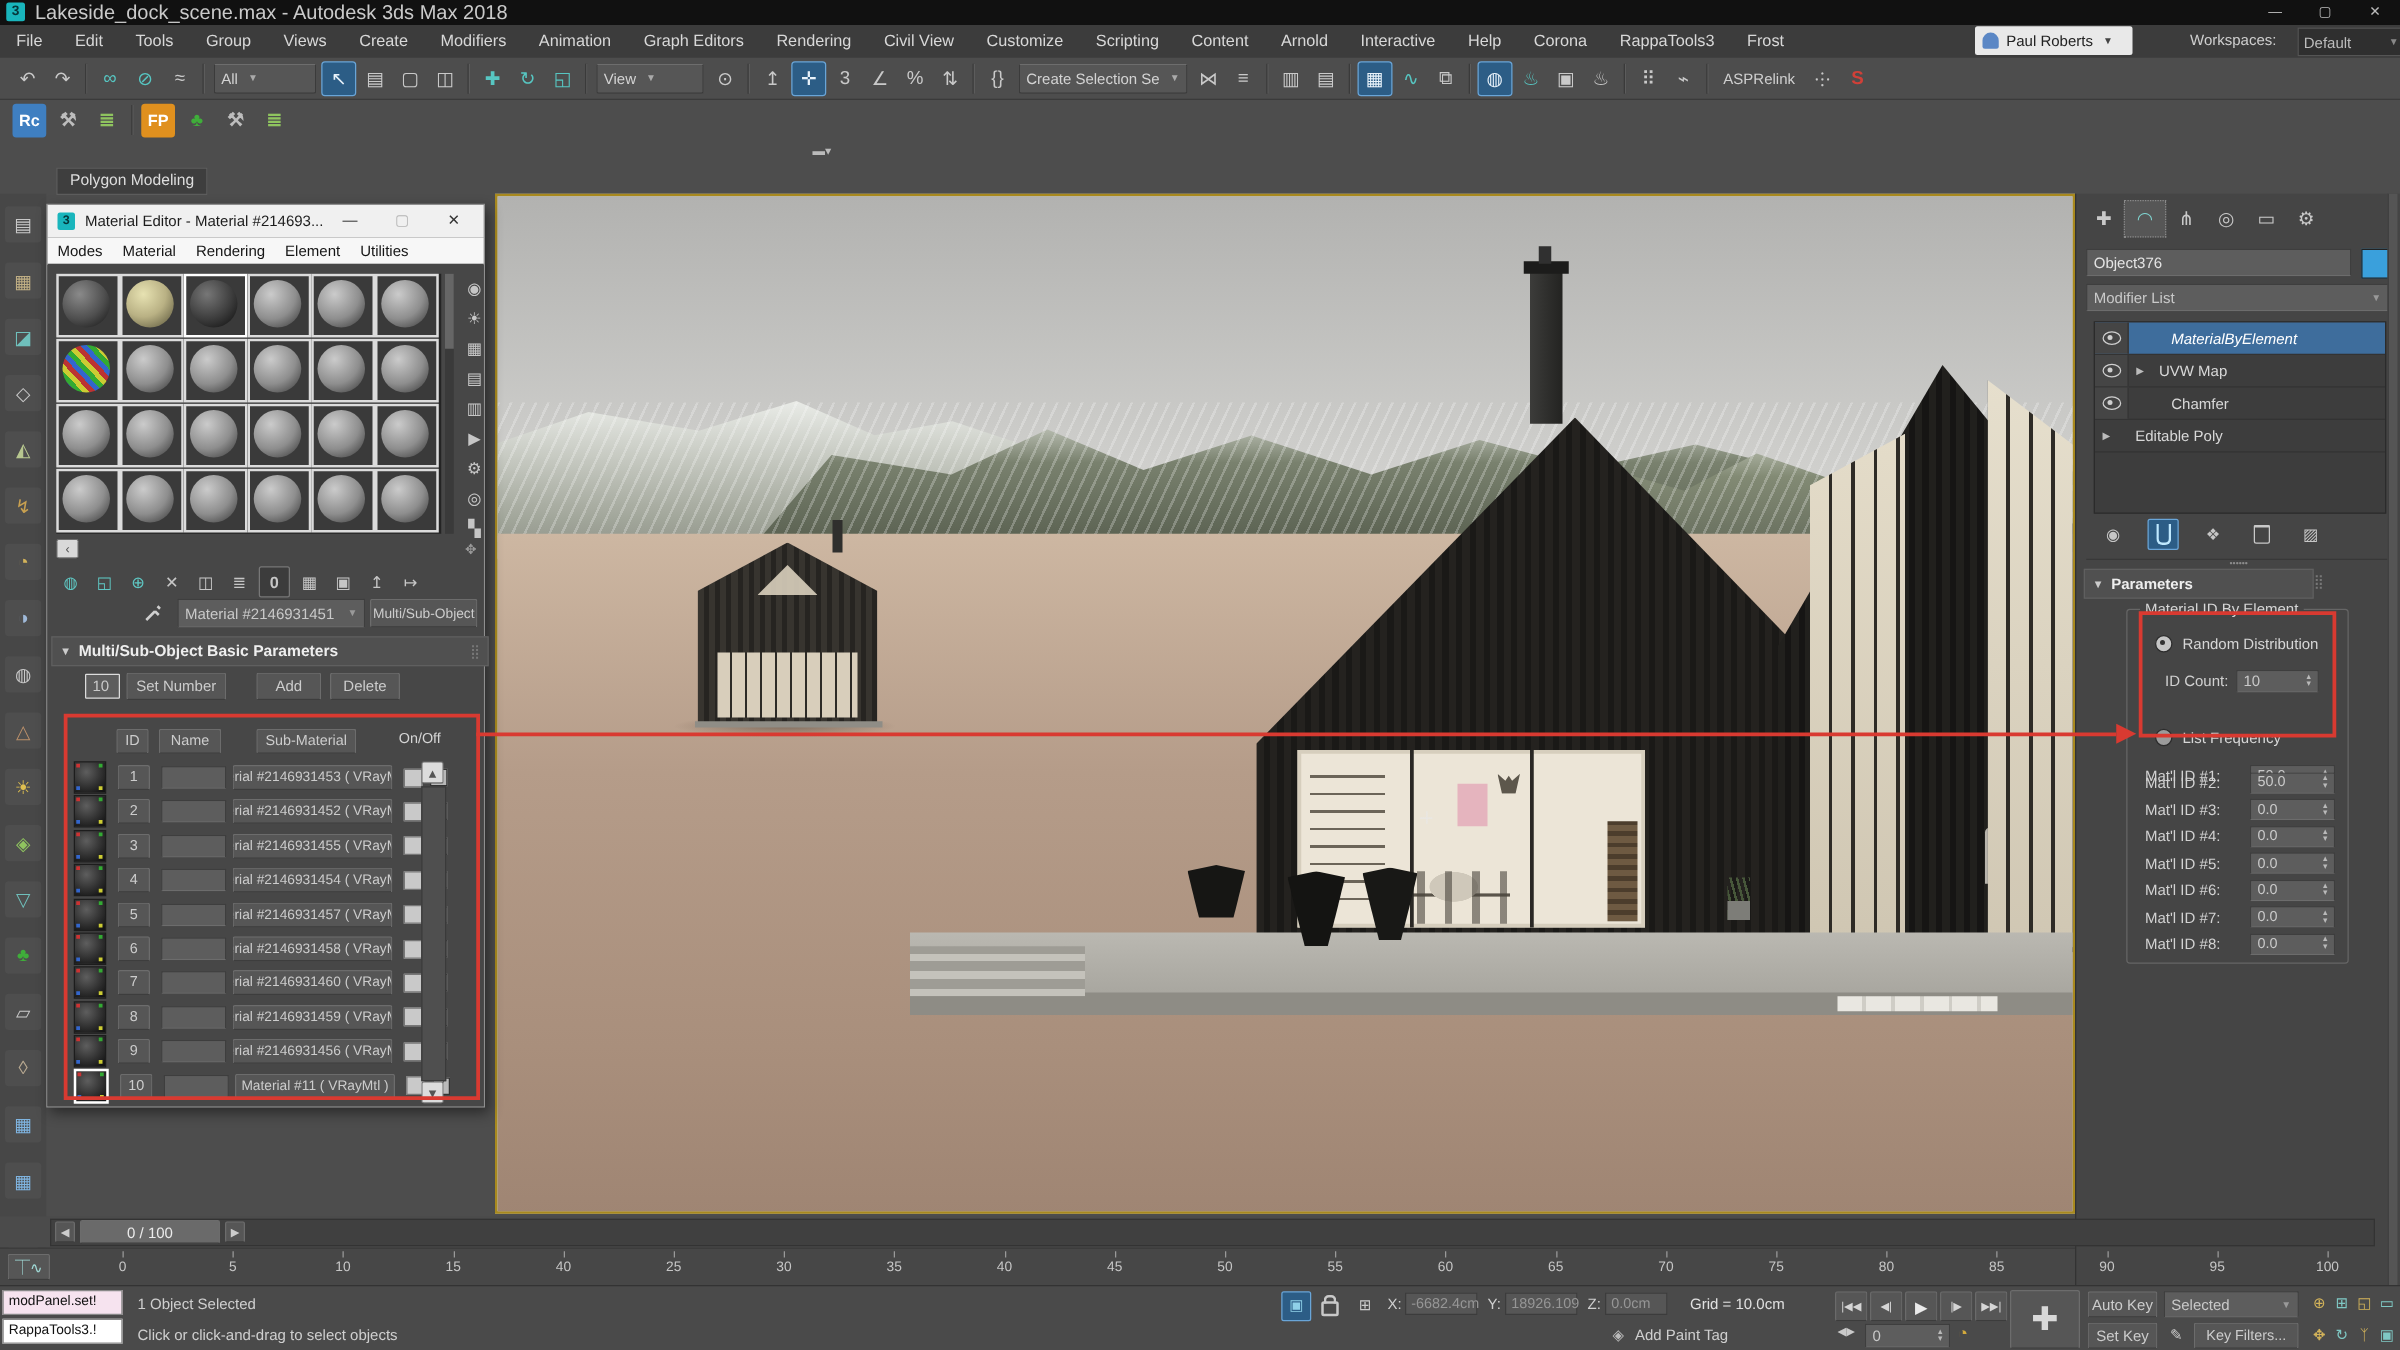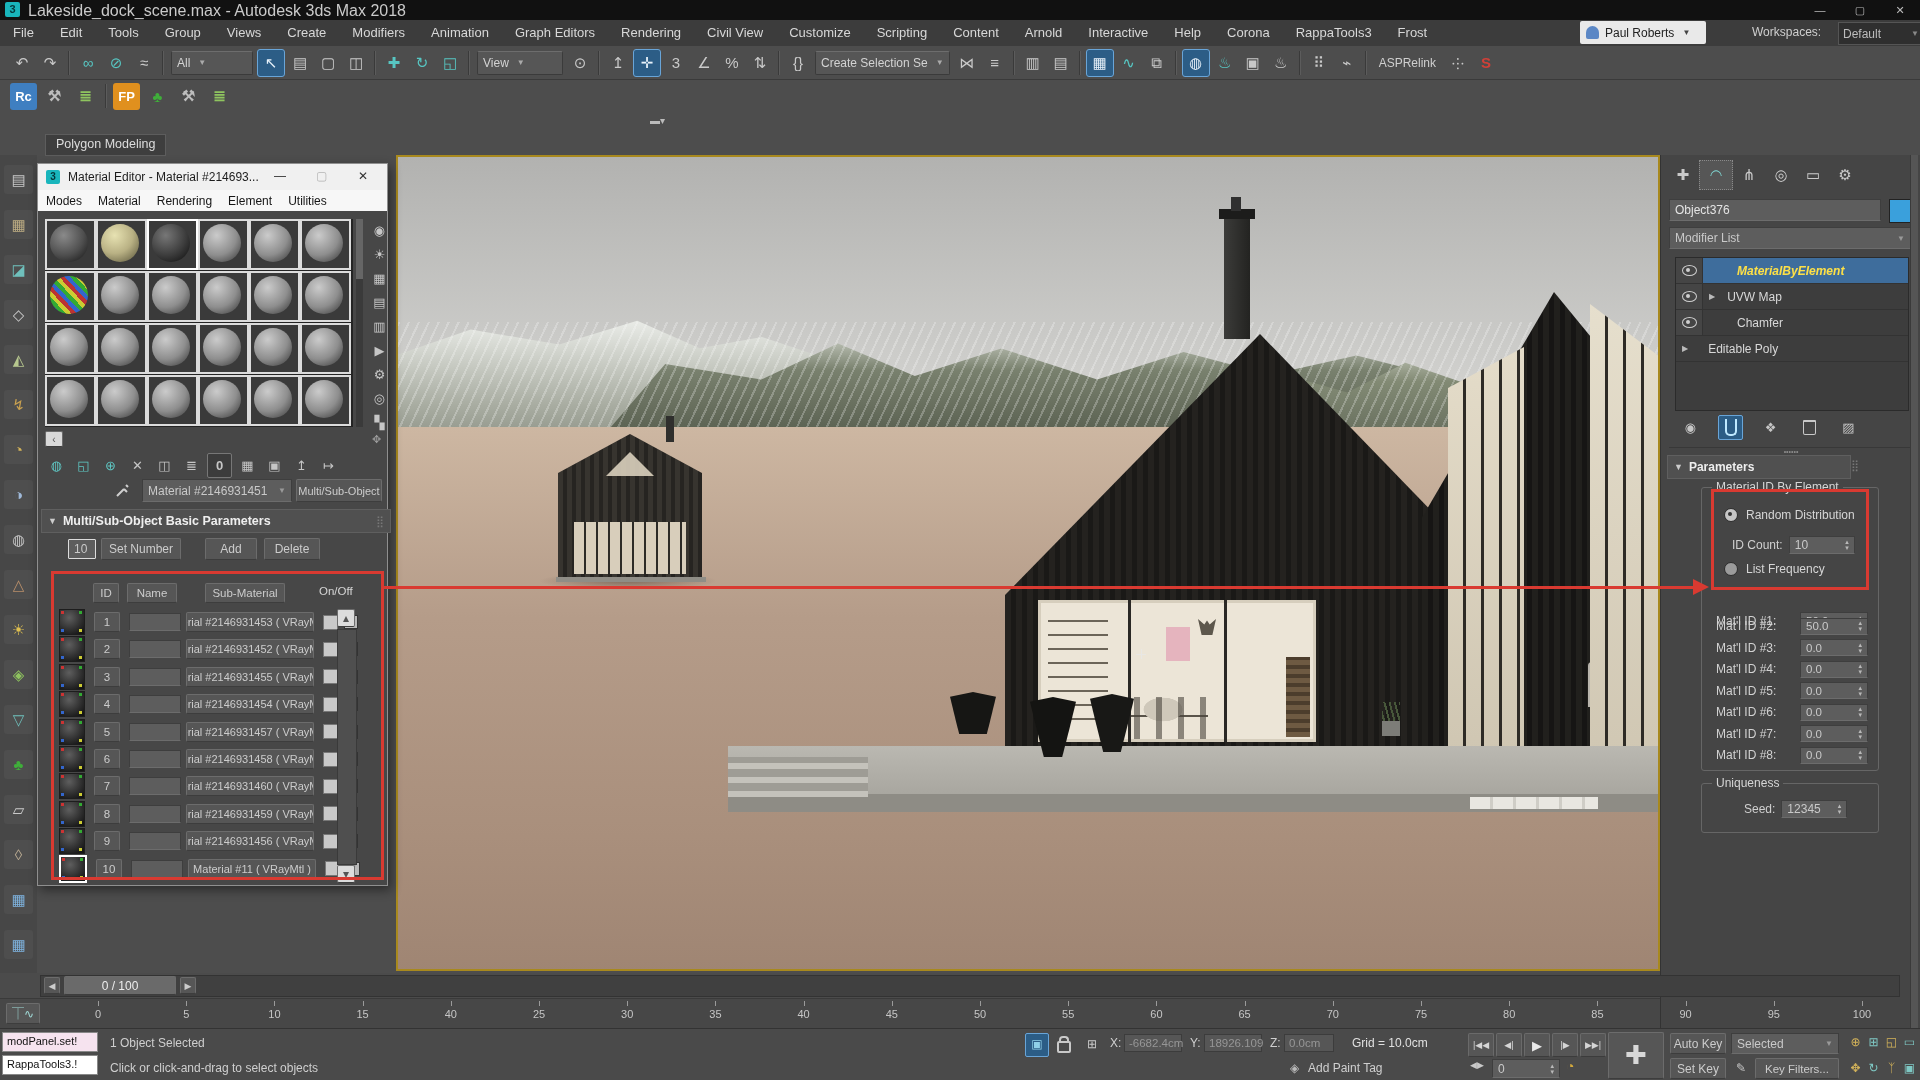--- a/index.html
+++ b/index.html
@@ -54,21 +54,21 @@
   .field{background:#5d5d5d;border:1px solid #3e3e3e;border-bottom-color:#6c6c6c;color:#c9c9c9;
          display:flex;align-items:center;padding:0 5px;box-sizing:border-box;border-radius:1px;}
   .btn{background:#565656;border:1px solid #6c6c6c;border-bottom-color:#3d3d3d;color:#cccccc;border-radius:2px;
        display:flex;align-items:center;justify-content:center;box-sizing:border-box;}
   .spn{display:flex;flex-direction:column;justify-content:center;color:#b9b9b9;font-size:7px;line-height:6px;margin-left:auto;}
   #stack{left:14px;top:102px;width:232px;height:152px;background:#3d3d3d;border:1px solid #2b2b2b;}
   .stk-row{height:25px;display:flex;align-items:center;border-bottom:1px solid #333;color:#d8d8d8;}
   .stk-row .eye-cell{width:26px;height:100%;display:flex;align-items:center;justify-content:center;background:#454545;border-right:1px solid #333;}
   .eye{width:13px;height:9px;border:1.5px solid #cfcfcf;border-radius:50%;position:relative;}
   .eye:after{content:"";position:absolute;left:3.5px;top:1.5px;width:4px;height:4px;background:#cfcfcf;border-radius:50%;}
-  .stk-sel{background:#3e6d9c;color:#fde047;font-style:italic;font-weight:bold;}
+  .stk-sel{background:#3e6d9c;color:#ffffff;font-style:italic;}
   .grp{border:1px solid #666;border-radius:3px;}
   .grp-label{position:absolute;top:-8px;left:10px;background:#454545;padding:0 4px;color:#d6d6d6;}
   .radio{width:12px;height:12px;border-radius:50%;background:#9b9b9b;border:1px solid #2c2c2c;position:relative;}
   .radio.sel{background:#c6c6c6;}
   .radio.sel:after{content:"";position:absolute;left:3px;top:3px;width:4px;height:4px;border-radius:50%;background:#333;}
   .rollout-hdr{background:#505050;border:1px solid #5f5f5f;display:flex;align-items:center;font-weight:bold;color:#eee;}
   
   #mat-editor{left:37px;top:163px;width:349px;height:721px;background:#474747;border:1px solid #8f8f8f;
               box-shadow:3px 4px 10px rgba(0,0,0,.45);}
   #me-titlebar{left:0;top:0;width:100%;height:26px;background:#f0f0f0;color:#1c1c1c;}
@@ -382,21 +382,21 @@
         <div class="radio sel"></div>
         <span style="margin-left:8px;color:#d6d6d6">Random Distribution</span>
       </div>
       <div class="abs row" style="left:30px;top:48px;">
         <span style="color:#d0d0d0">ID Count:</span>
         <div class="field row" style="width:66px;height:18px;margin-left:6px;">
           <span>10</span>
           <span class="spn">▴<br>▾</span>
         </div>
       </div>
-      <div class="abs row" style="left:22px;top:74px;">
+      <div class="abs row" style="left:22px;top:95px;">
         <div class="radio"></div>
         <span style="margin-left:8px;color:#d6d6d6">List Frequency</span>
       </div>
       <div id="matl-rows">
           <div class="abs row" style="left: 14px; top: 124px; width: 152px;">
             <span style="color: rgb(210, 210, 210);">Mat'l ID #1:</span>
             <div class="field row" style="width: 68px; height: 17px; margin-left: auto; font-size: 11.5px;">
               <span>50.0</span>
               <span class="spn">▴<br>▾</span>
             </div>
@@ -446,30 +446,20 @@
           <div class="abs row" style="left: 14px; top: 258.5px; width: 152px;">
             <span style="color: rgb(210, 210, 210);">Mat'l ID #8:</span>
             <div class="field row" style="width: 68px; height: 17px; margin-left: auto; font-size: 11.5px;">
               <span>0.0</span>
               <span class="spn">▴<br>▾</span>
             </div>
           </div>
         </div>
     </div>
 
-    <div class="grp abs" style="left:40px;top:628px;width:176px;height:48px;">
-      <span class="grp-label">Uniqueness</span>
-      <div class="abs row" style="left:42px;top:16px;">
-        <span style="color:#d0d0d0">Seed:</span>
-        <div class="field row" style="width:66px;height:18px;margin-left:6px;">
-          <span>12345</span>
-          <span class="spn">▴<br>▾</span>
-        </div>
-      </div>
-    </div>
     <div class="abs" style="right:2px;top:0;width:7px;height:873px;background:#555;border-left:1px solid #3a3a3a;"></div>
   </div>
 
   <div id="mat-editor" class="abs">
     <div id="me-titlebar" class="abs row">
       <div style="width:14px;height:14px;background:#19b5bc;border-radius:2px;margin:0 8px;color:#05363a;font-weight:bold;font-size:10px;text-align:center;line-height:14px;">3</div>
       <span style="font-size:12px;">Material Editor - Material #214693...</span>
       <span class="abs" style="left:236px;top:5px;color:#333">—</span>
       <span class="abs" style="left:278px;top:5px;color:#b5b5b5">▢</span>
       <span class="abs" style="left:320px;top:5px;color:#333">✕</span>

